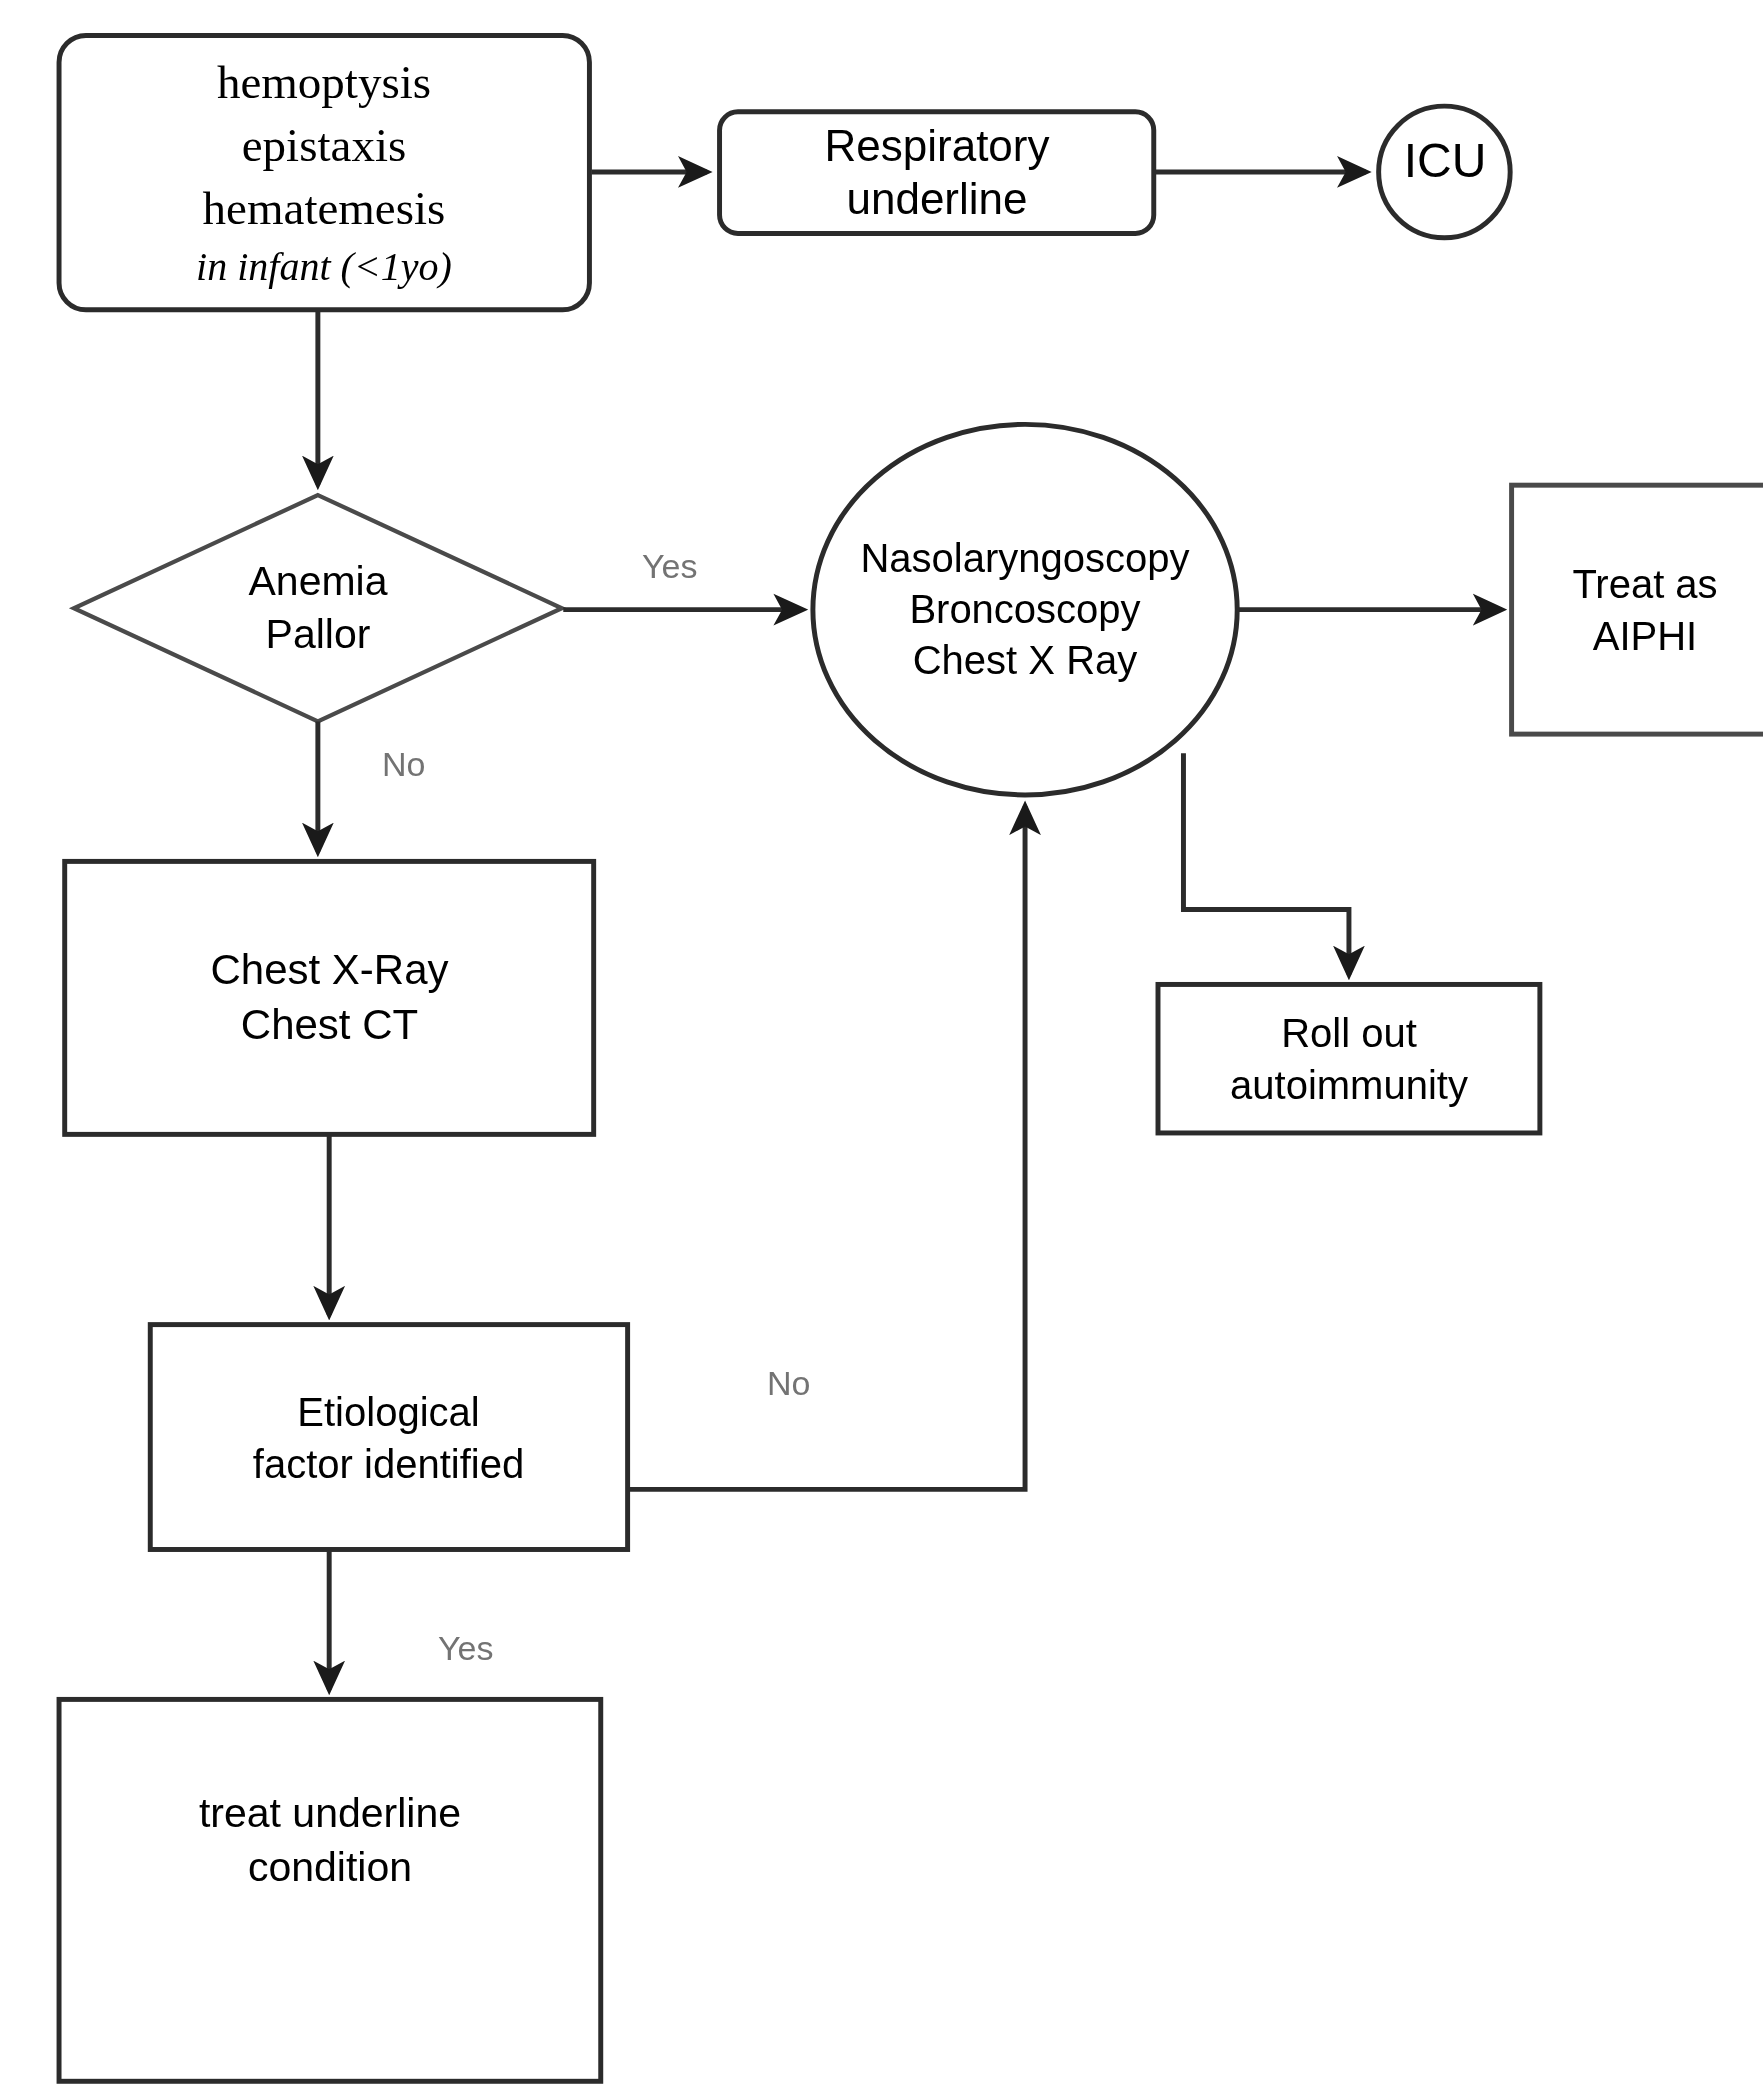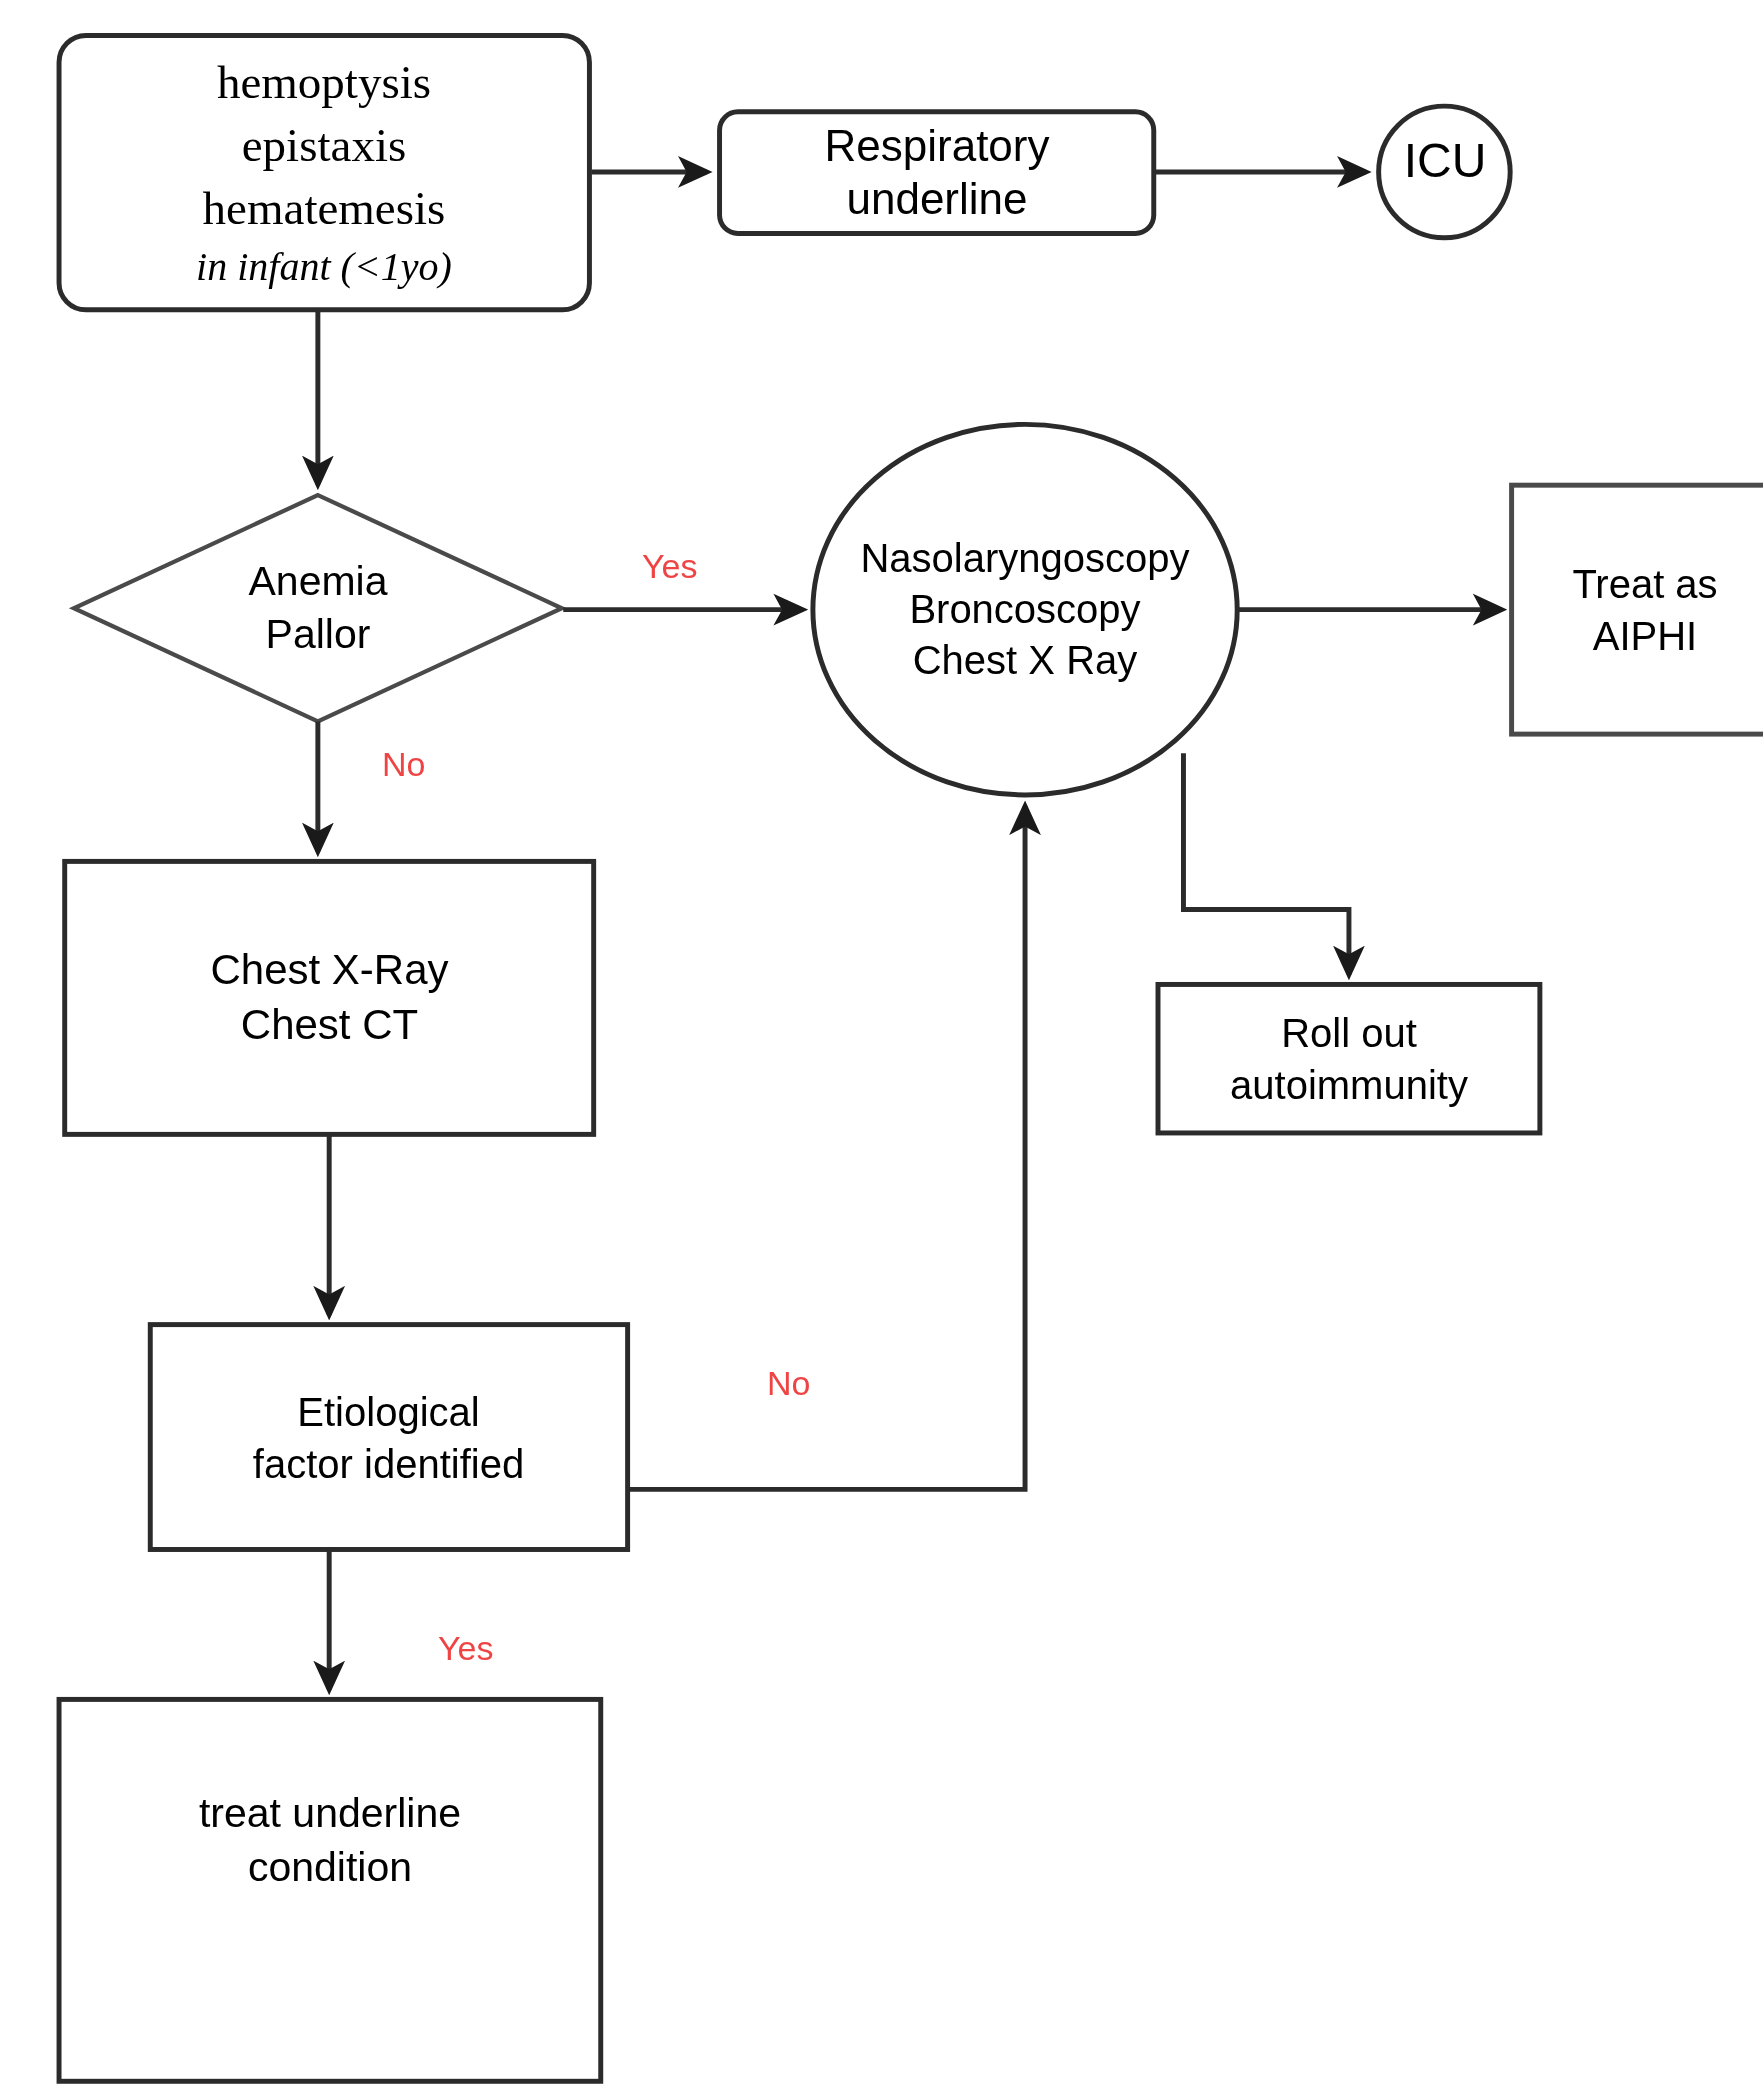--- a/index.html
+++ b/index.html
@@ -32,21 +32,21 @@
     align-items: center;
     justify-content: center;
     text-align: center;
     color: #000000;
     pointer-events: none;
   }
   .sans { font-family: "Liberation Sans", sans-serif; }
   .serif { font-family: "Liberation Serif", serif; }
   .edge-label {
     position: absolute;
-    color: #ef4444;
+    color: #737373;
     font-family: "Liberation Sans", sans-serif;
     font-size: 34px;
     line-height: 1.1;
     white-space: nowrap;
   }
   .ln { display: block; }
 </style>
 </head>
 <body>
 

